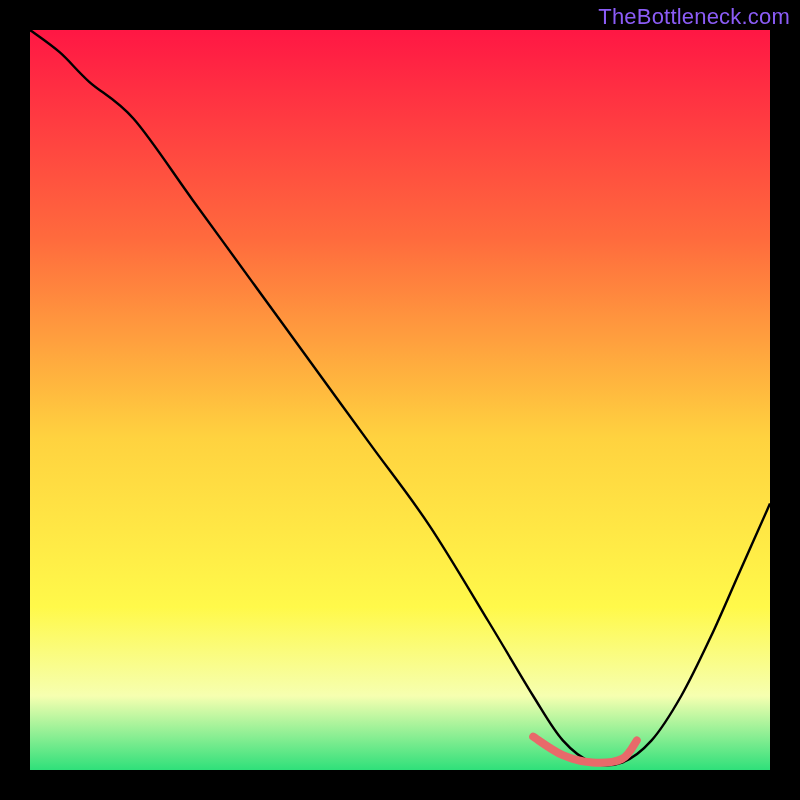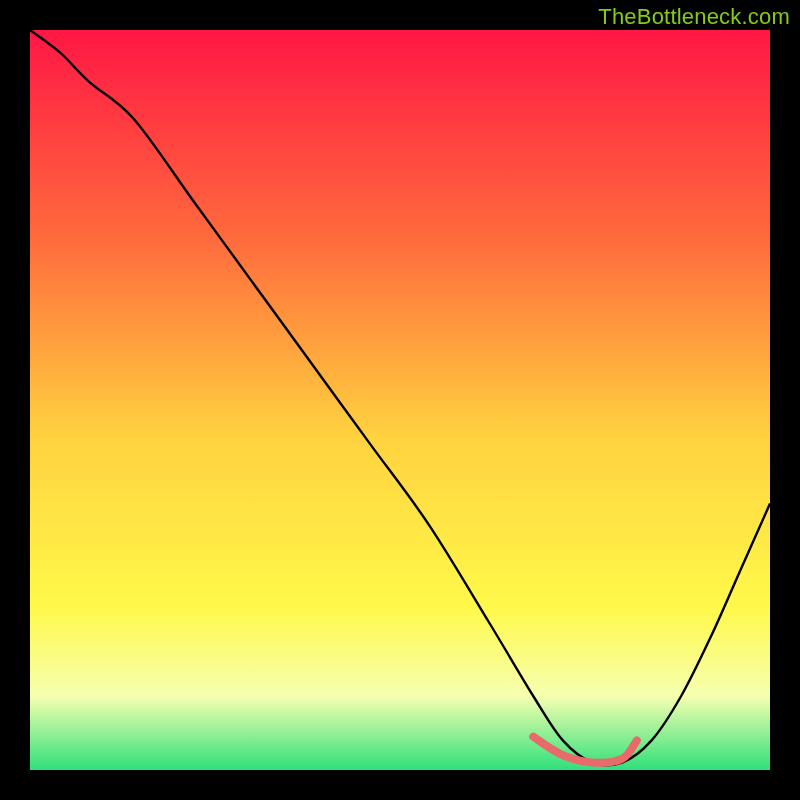--- a/index.html
+++ b/index.html
@@ -13,21 +13,21 @@
   }
   .canvas {
     position: relative;
     width: 800px;
     height: 800px;
   }
   .watermark {
     position: absolute;
     top: 4px;
     right: 10px;
-    color: #84cc16;
+    color: #8b5cf6;
     font-size: 22px;
     font-weight: 500;
     letter-spacing: 0.2px;
     user-select: none;
   }
   svg {
     position: absolute;
     left: 0;
     top: 0;
   }

